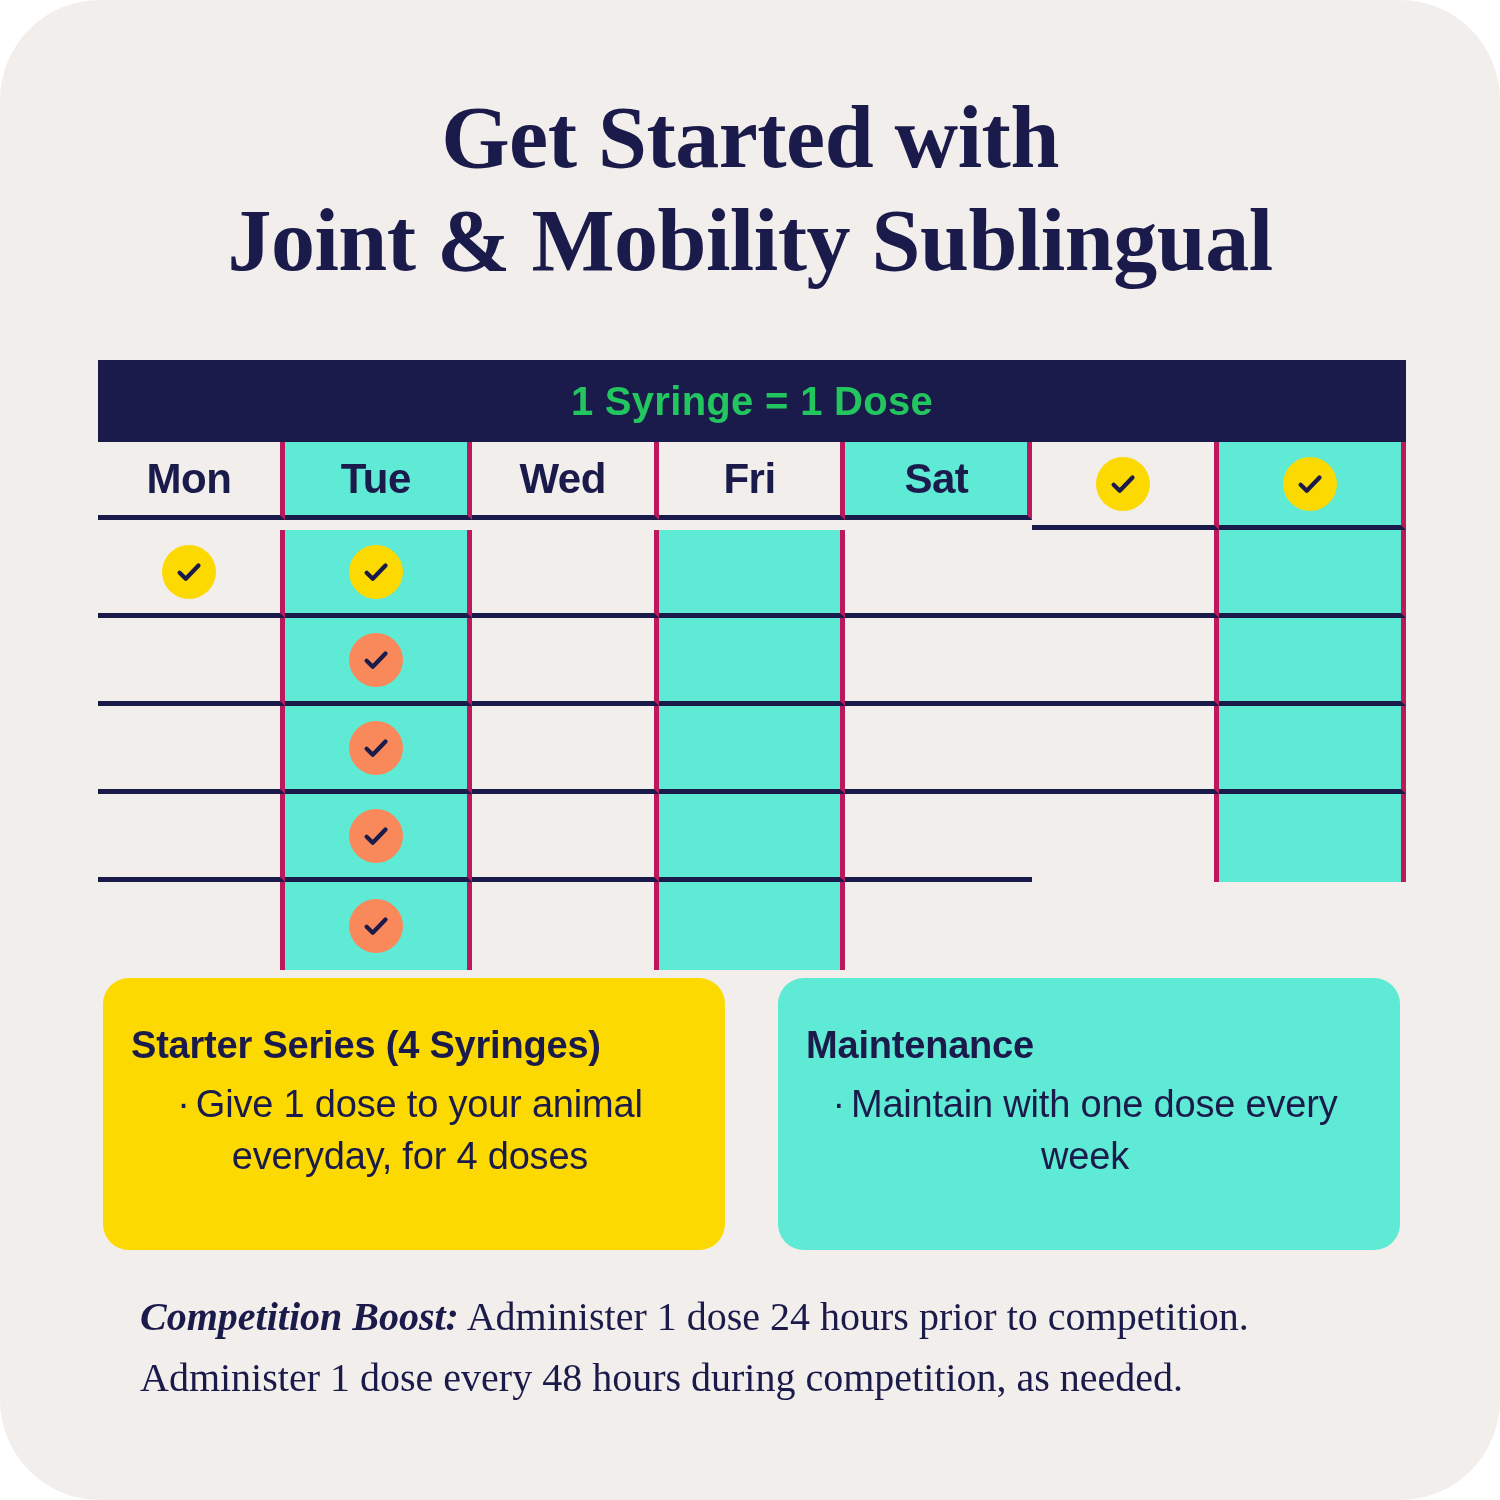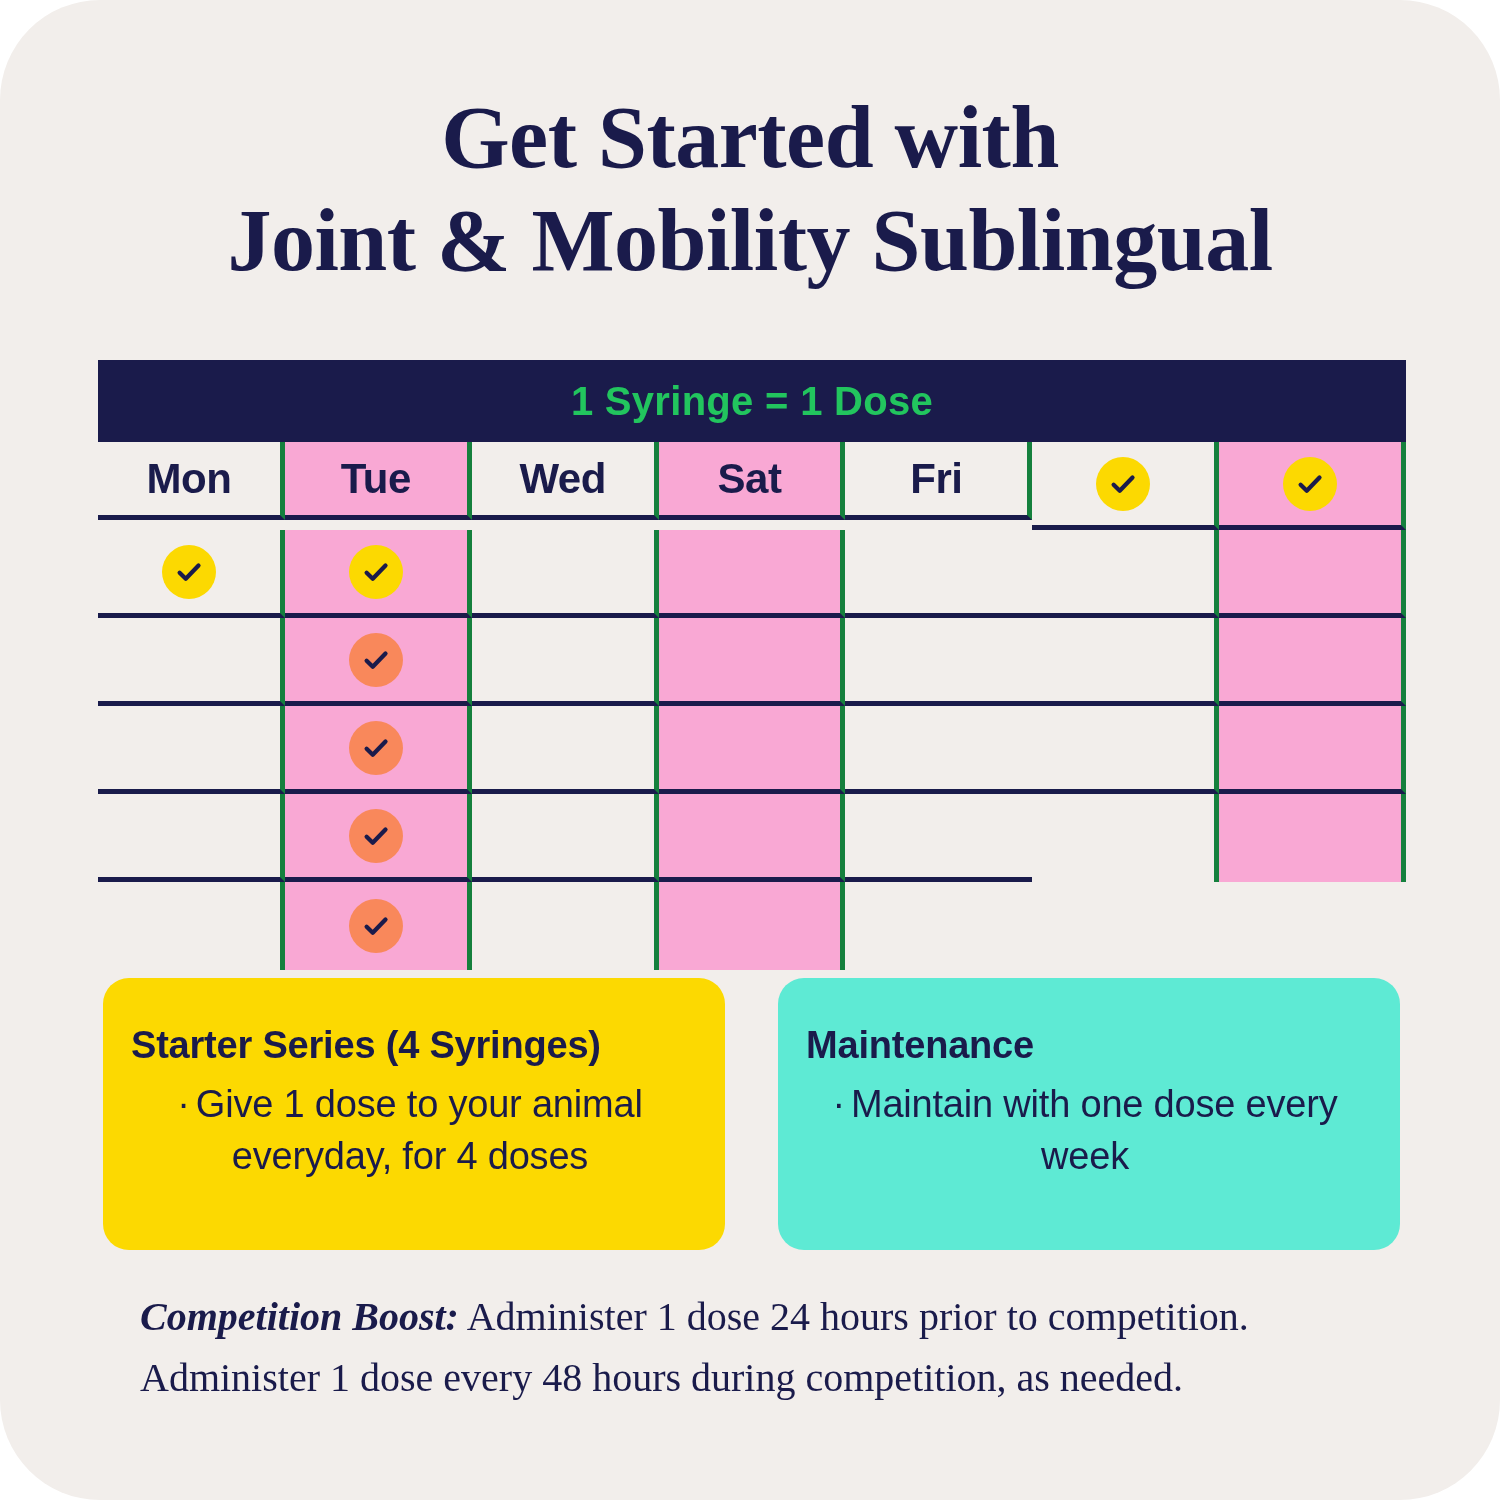--- a/index.html
+++ b/index.html
@@ -51,28 +51,28 @@
     height: 82px;
     letter-spacing: 0.3px;
   }
   .cal-grid {
     display: grid;
     grid-template-columns: repeat(7, 1fr);
   }
   .cal-cell {
     height: 81px;
     box-sizing: border-box;
-    border-right: 5px solid #15803d;
+    border-right: 5px solid #be185d;
     border-bottom: 5px solid #1a1b4b;
     display: flex;
     align-items: center;
     justify-content: center;
     background: transparent;
   }
-  .cal-cell.light { background: #f9a8d4; }
+  .cal-cell.light { background: #5eead4; }
   .cal-cell.col-last { border-right: none; }
   .cal-cell.row-last { border-bottom: none; }
   .cal-cell.head {
     height: 78px;
     color: #1a1b4b;
     font-weight: bold;
     font-size: 42px;
     letter-spacing: -0.5px;
   }
   .cal-cell.body { height: 88px; }
@@ -153,25 +153,25 @@
     <div class="cal-grid" id="cal-grid">
         <div class="cal-cell head">
           <span>Mon</span>
         </div>
         <div class="cal-cell head light">
           <span>Tue</span>
         </div>
         <div class="cal-cell head">
           <span>Wed</span>
         </div>
+        <div class="cal-cell head">
+          <span>Fri</span>
+        </div>
         <div class="cal-cell head light">
           <span>Sat</span>
-        </div>
-        <div class="cal-cell head">
-          <span>Fri</span>
         </div>
         <div class="cal-cell body">
           <span class="badge yellow">
             <svg width="30" height="30" viewBox="0 0 24 24">
               <path d="M4.5 12.6 L9.4 17.4 L19.6 6.8" fill="none" stroke="#1a1b4b" stroke-width="3.4" stroke-linecap="round" stroke-linejoin="round"></path>
             </svg>
           </span>
         </div>
         <div class="cal-cell body light">
           <span class="badge yellow">

